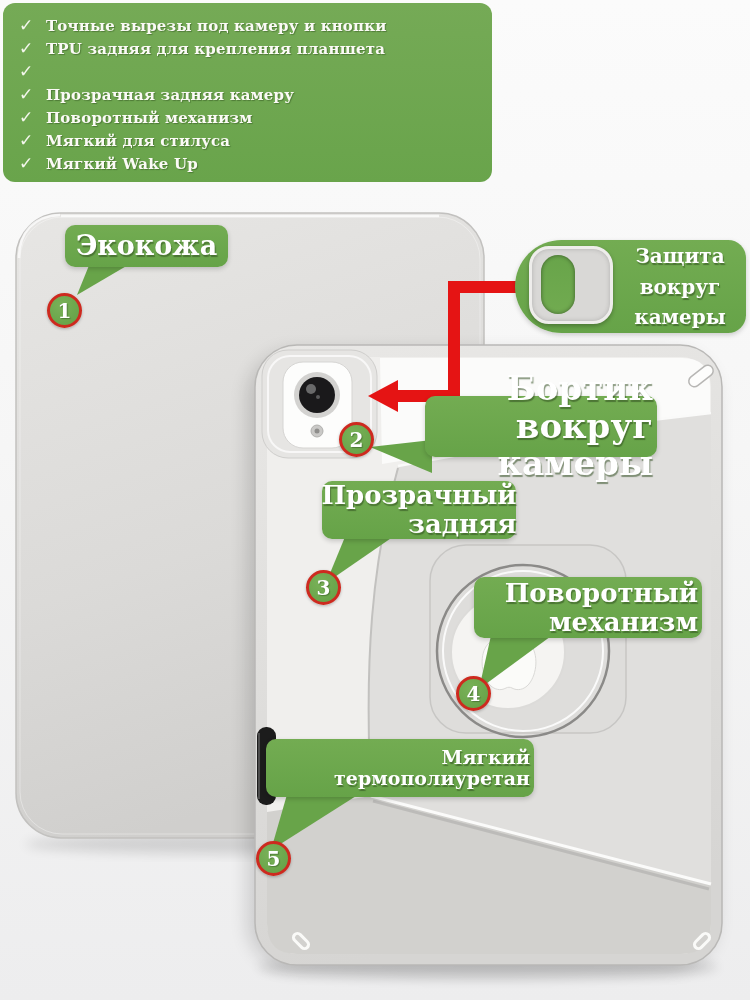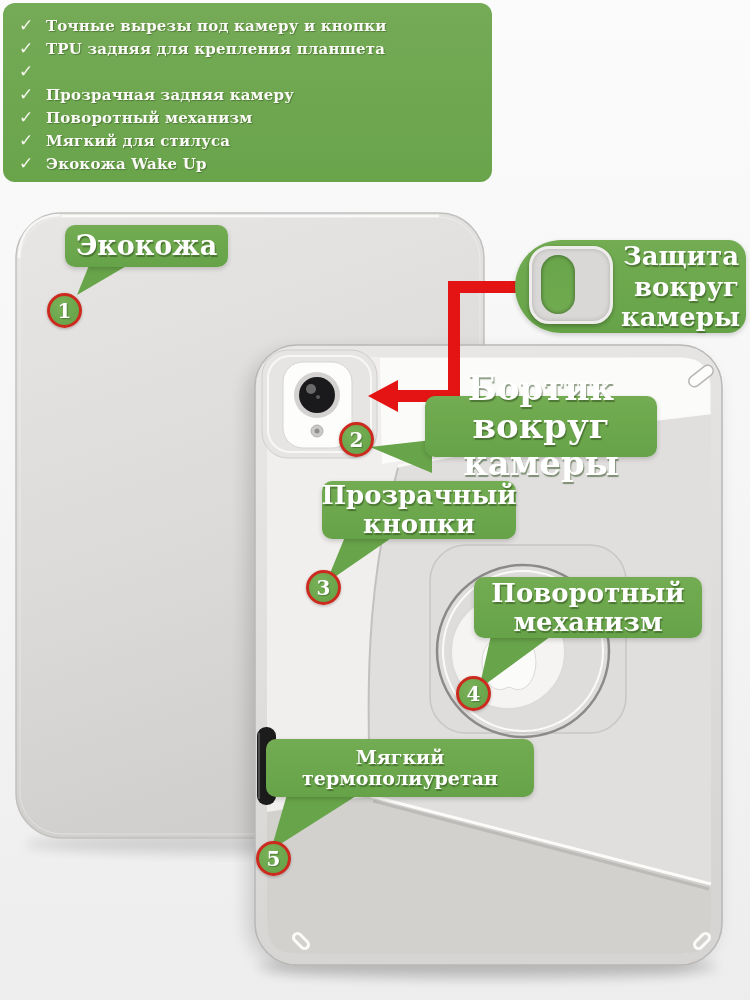--- a/index.html
+++ b/index.html
@@ -13,34 +13,34 @@
          background:linear-gradient(180deg,#75aa56 0%,#69a44b 100%);
          border-radius:12px;padding:11px 10px 8px 16px;}
   .feat{display:flex;align-items:baseline;height:23px;line-height:23px;white-space:nowrap;}
   .check{width:27px;flex:0 0 27px;color:#f3f6ec;font-size:17px;font-family:"DejaVu Sans","Liberation Sans",sans-serif;}
   .feat-text{color:#fbfaf6;font-size:15px;font-weight:bold;letter-spacing:.2px;
              text-shadow:1px 1px 1px rgba(40,70,25,.45);}
 
   
   .bubble{position:absolute;box-sizing:border-box;display:flex;align-items:center;justify-content:center;
           background:linear-gradient(180deg,#73ac52 0%,#66a348 100%);
-          border-radius:10px;color:#fff;font-weight:bold;text-align:center;line-height:1.1;
+          border-radius:10px;color:#fff;font-weight:bold;text-align:right;line-height:1.1;
           text-shadow:1px 2px 1px rgba(45,75,30,.55);box-shadow:0 2px 5px rgba(0,0,0,.18);padding:0 4px;}
   .b-eco{left:65px;top:225px;width:163px;height:42px;font-size:27px;}
   .b-bortik{left:425px;top:396px;width:232px;height:61px;font-size:34px;}
   .b-acrylic{left:322px;top:481px;width:194px;height:58px;font-size:26px;}
   .b-rotating{left:474px;top:577px;width:228px;height:61px;font-size:26px;}
   .b-tpu{left:266px;top:739px;width:268px;height:58px;font-size:19px;}
 
   
   .blob{position:absolute;left:515px;top:240px;width:231px;height:93px;
         background:linear-gradient(180deg,#73ac52 0%,#66a348 100%);
         border-radius:47px 18px 18px 47px;box-shadow:0 2px 5px rgba(0,0,0,.18);}
   .blob-text{position:absolute;left:106px;top:1px;width:118px;color:#fff;font-weight:bold;
-             font-size:26px;line-height:30.5px;text-align:right;text-shadow:1px 2px 1px rgba(45,75,30,.55);}
+             font-size:20px;line-height:30.5px;text-align:center;text-shadow:1px 2px 1px rgba(45,75,30,.55);}
   .blob-cam{position:absolute;left:14px;top:6px;width:78px;height:72px;border-radius:20px;
             background:#d9d8d6;border:3px solid #eeedeb;
             box-shadow:0 2px 4px rgba(0,0,0,.28),inset 0 0 5px rgba(0,0,0,.18);}
   .blob-oval{position:absolute;left:9px;top:6px;width:34px;height:59px;border-radius:17px;
              background:linear-gradient(180deg,#68a44a,#71ab50);
              box-shadow:inset 0 0 4px rgba(0,0,0,.45);}
 
   
   .num{position:absolute;width:35px;height:35px;box-sizing:border-box;border-radius:50%;
        background:radial-gradient(circle at 38% 32%,#79b158,#63a045);
@@ -170,35 +170,35 @@
     <div class="feat">
         <span class="check">✓</span>
         <span class="feat-text">Поворотный механизм</span>
       </div>
     <div class="feat">
         <span class="check">✓</span>
         <span class="feat-text">Мягкий для стилуса</span>
       </div>
     <div class="feat">
         <span class="check">✓</span>
-        <span class="feat-text">Экокожа Wake Up</span>
+        <span class="feat-text">Мягкий Wake Up</span>
       </div>
   </div>
 
   <div class="bubble b-eco">Экокожа</div>
 
   <div class="blob">
     <div class="blob-cam">
       <div class="blob-oval"></div>
     </div>
     <div class="blob-text">Защита вокруг камеры</div>
   </div>
 
   <div class="bubble b-bortik">Бортик вокруг камеры</div>
-  <div class="bubble b-acrylic">Прозрачный кнопки</div>
+  <div class="bubble b-acrylic">Прозрачный задняя</div>
   <div class="bubble b-rotating">Поворотный механизм</div>
   <div class="bubble b-tpu">Мягкий термополиуретан</div>
 
   <div class="num n1">1</div>
   <div class="num n2">2</div>
   <div class="num n3">3</div>
   <div class="num n4">4</div>
   <div class="num n5">5</div>
 
 </div>

